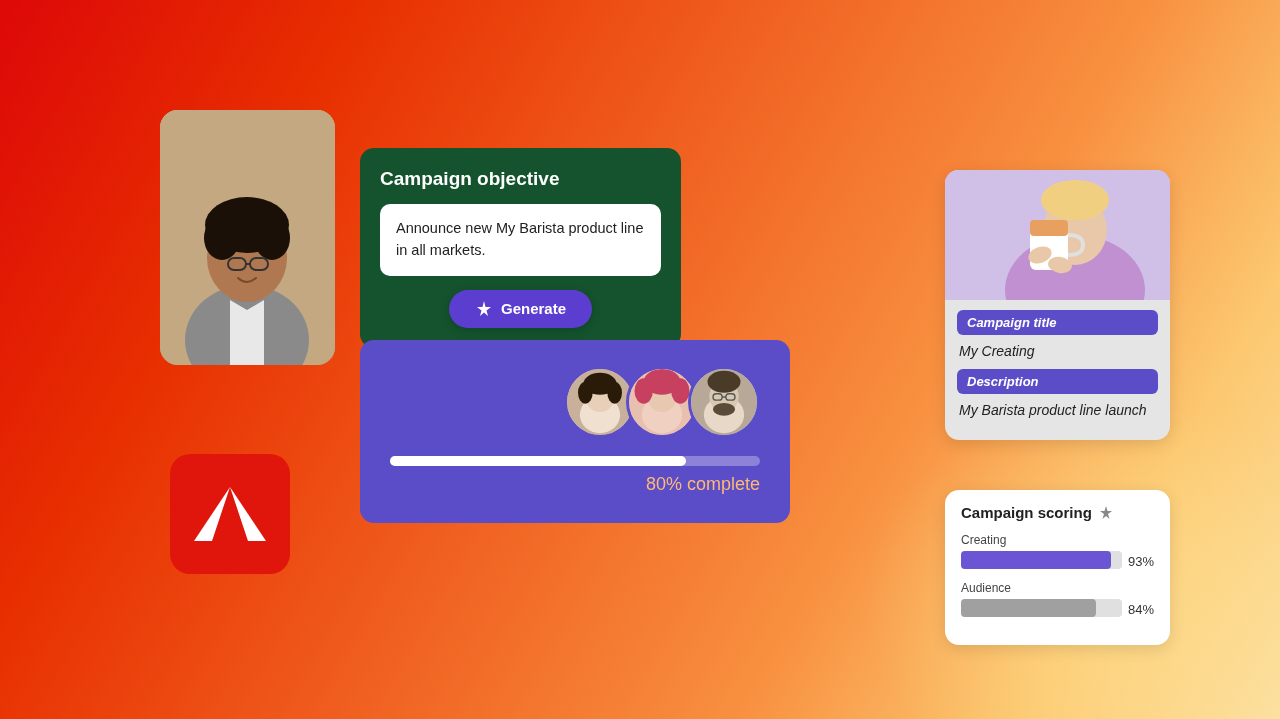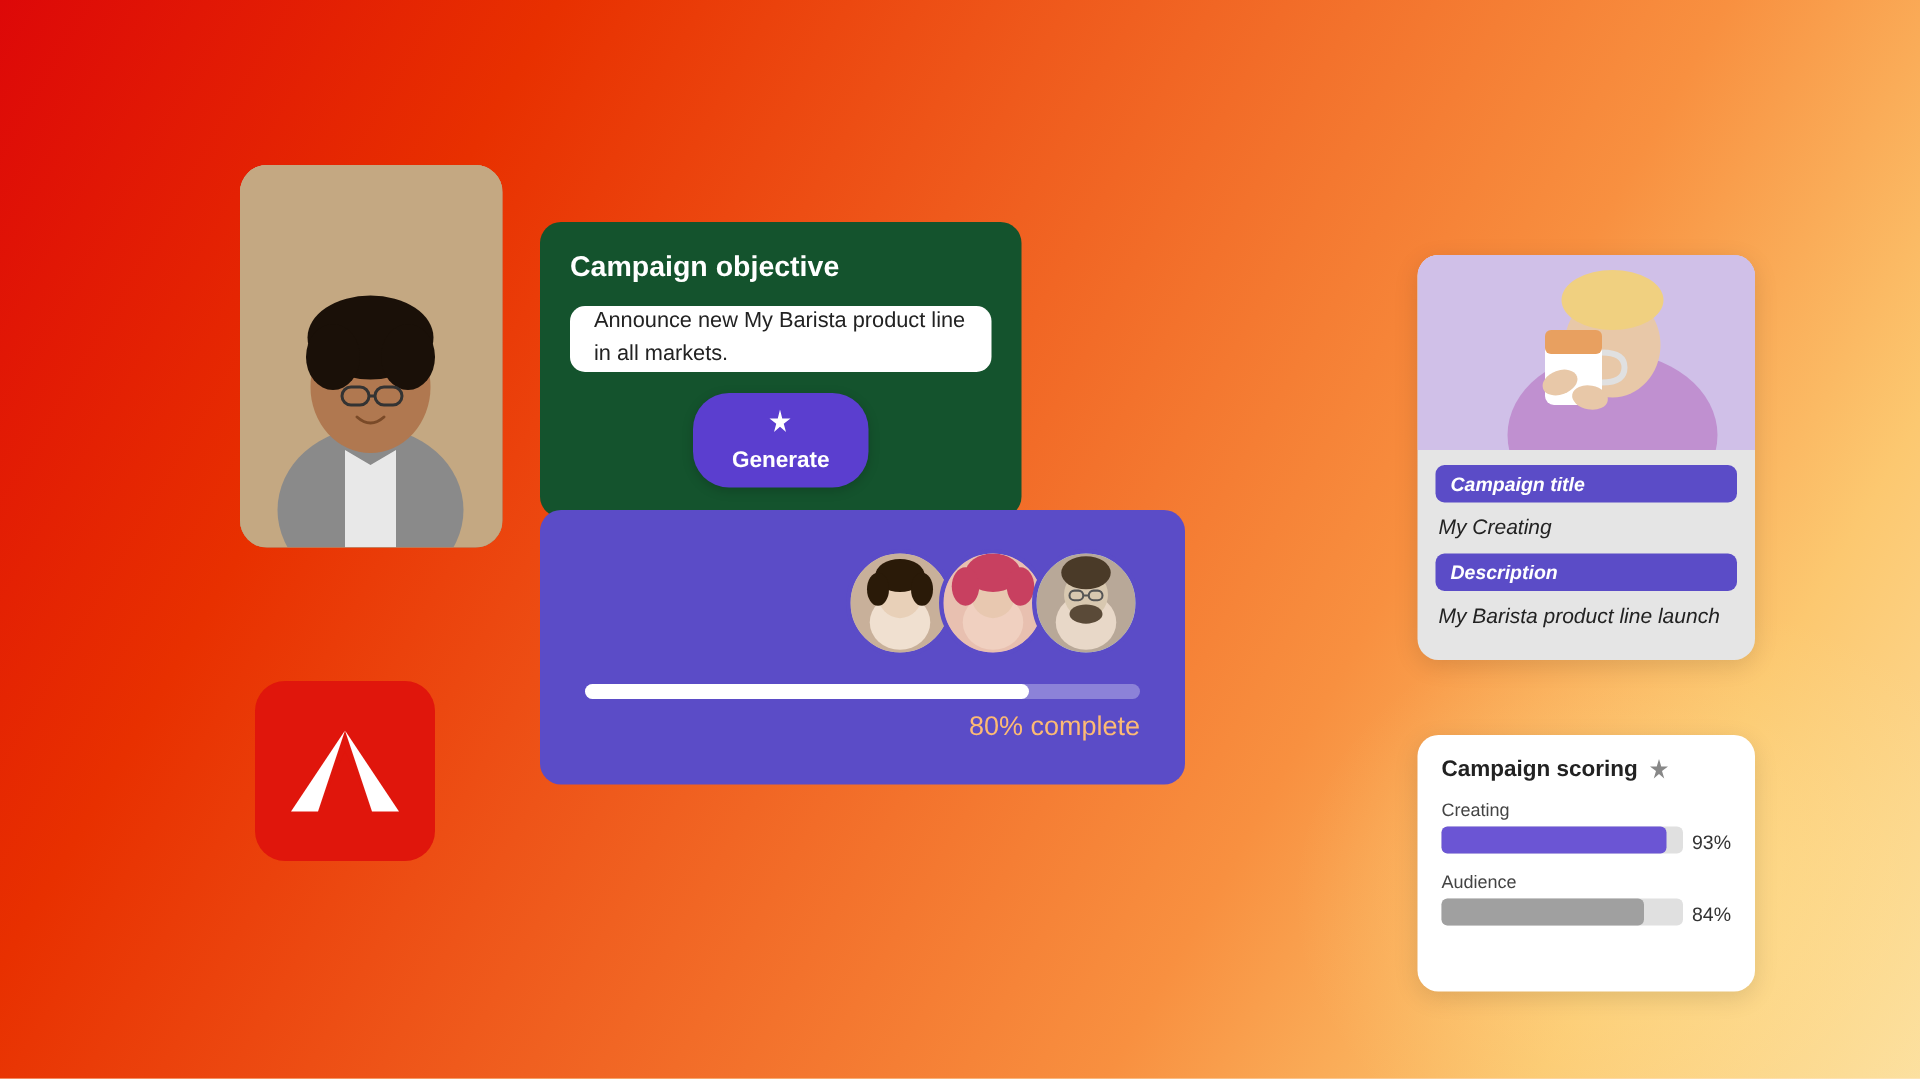--- a/index.html
+++ b/index.html
@@ -62,42 +62,41 @@
     }
     .campaign-obj-card .card-title {
       color: #fff;
       font-size: 19px;
       font-weight: 700;
       margin-bottom: 14px;
     }
     .campaign-obj-card .text-box {
       background: #fff;
       border-radius: 10px;
-      padding: 0 16px;
+      padding: 14px 16px;
       font-size: 14.5px;
       color: #222;
       line-height: 1.5;
       margin-bottom: 14px;
     }
     .generate-btn {
       display: flex;
       align-items: center;
       justify-content: center;
       gap: 8px;
       background: #5b3ecf;
       border: none;
       border-radius: 24px;
       padding: 10px 26px;
       color: #fff;
       font-size: 15px;
       font-weight: 600;
       cursor: pointer;
       margin: 0 auto;
       box-shadow: 0 2px 8px rgba(0,0,0,0.18);
-      flex-direction: column;
     }
 
     
     .segment-card {
       position: absolute;
       top: 340px;
       left: 360px;
       width: 430px;
       background: #5b4cc7;
       border-radius: 14px;
@@ -194,21 +193,21 @@
     }
 
     
     .scoring-card {
       position: absolute;
       top: 490px;
       right: 110px;
       width: 225px;
       background: #fff;
       border-radius: 14px;
-      padding: 14px 16px 32px;
+      padding: 14px 16px 16px;
       box-shadow: 0 4px 16px rgba(0,0,0,0.12);
     }
     .scoring-title {
       font-size: 15px;
       font-weight: 700;
       color: #222;
       margin-bottom: 12px;
       display: flex;
       align-items: center;
       gap: 6px;

